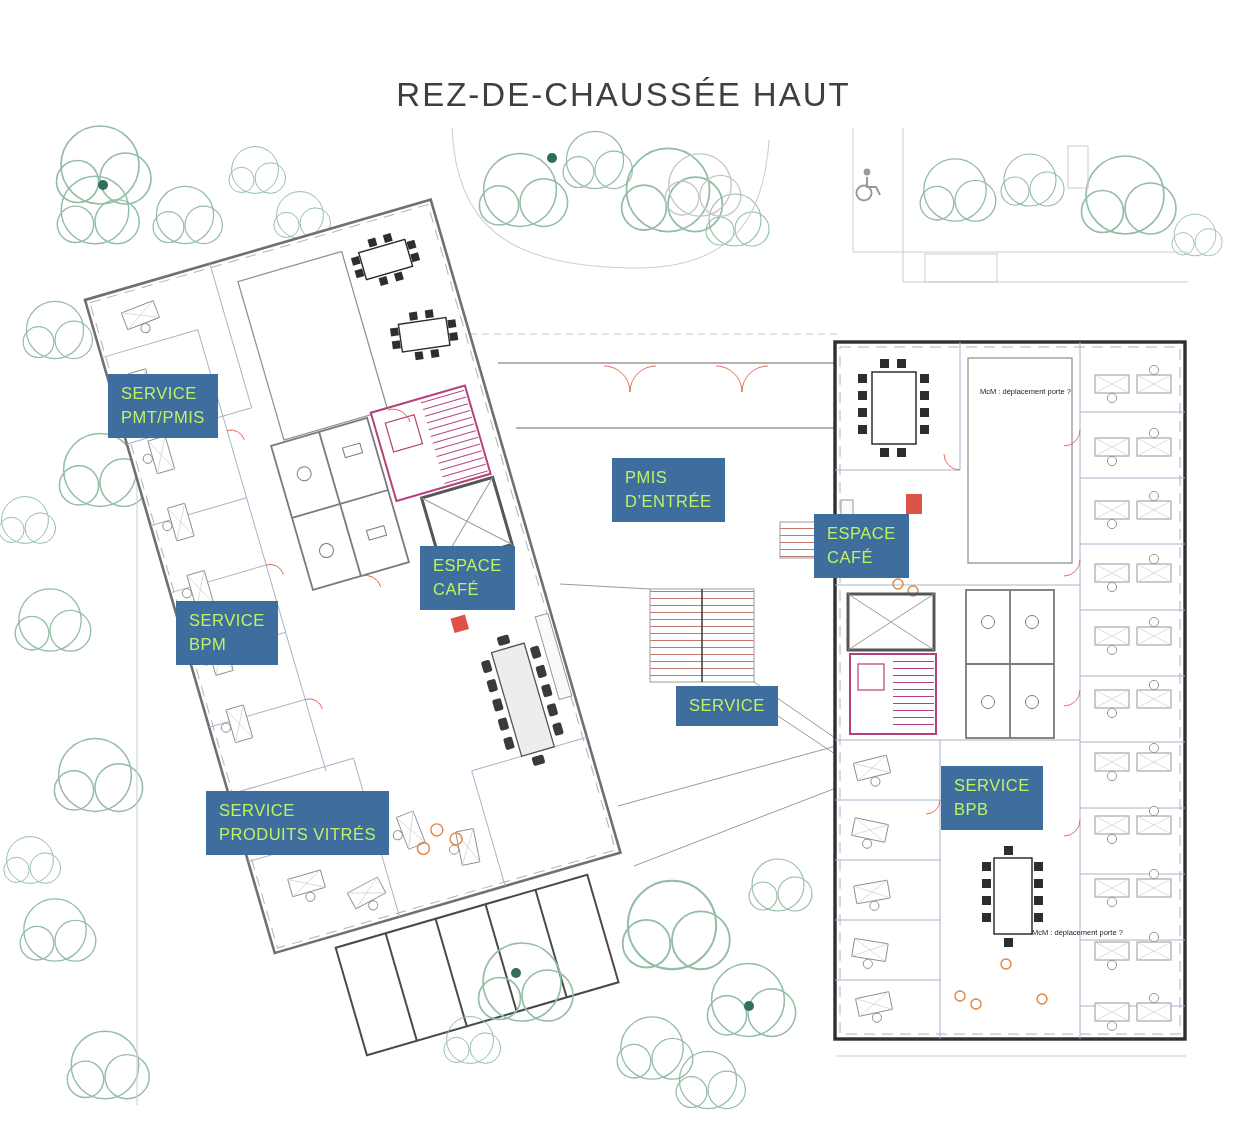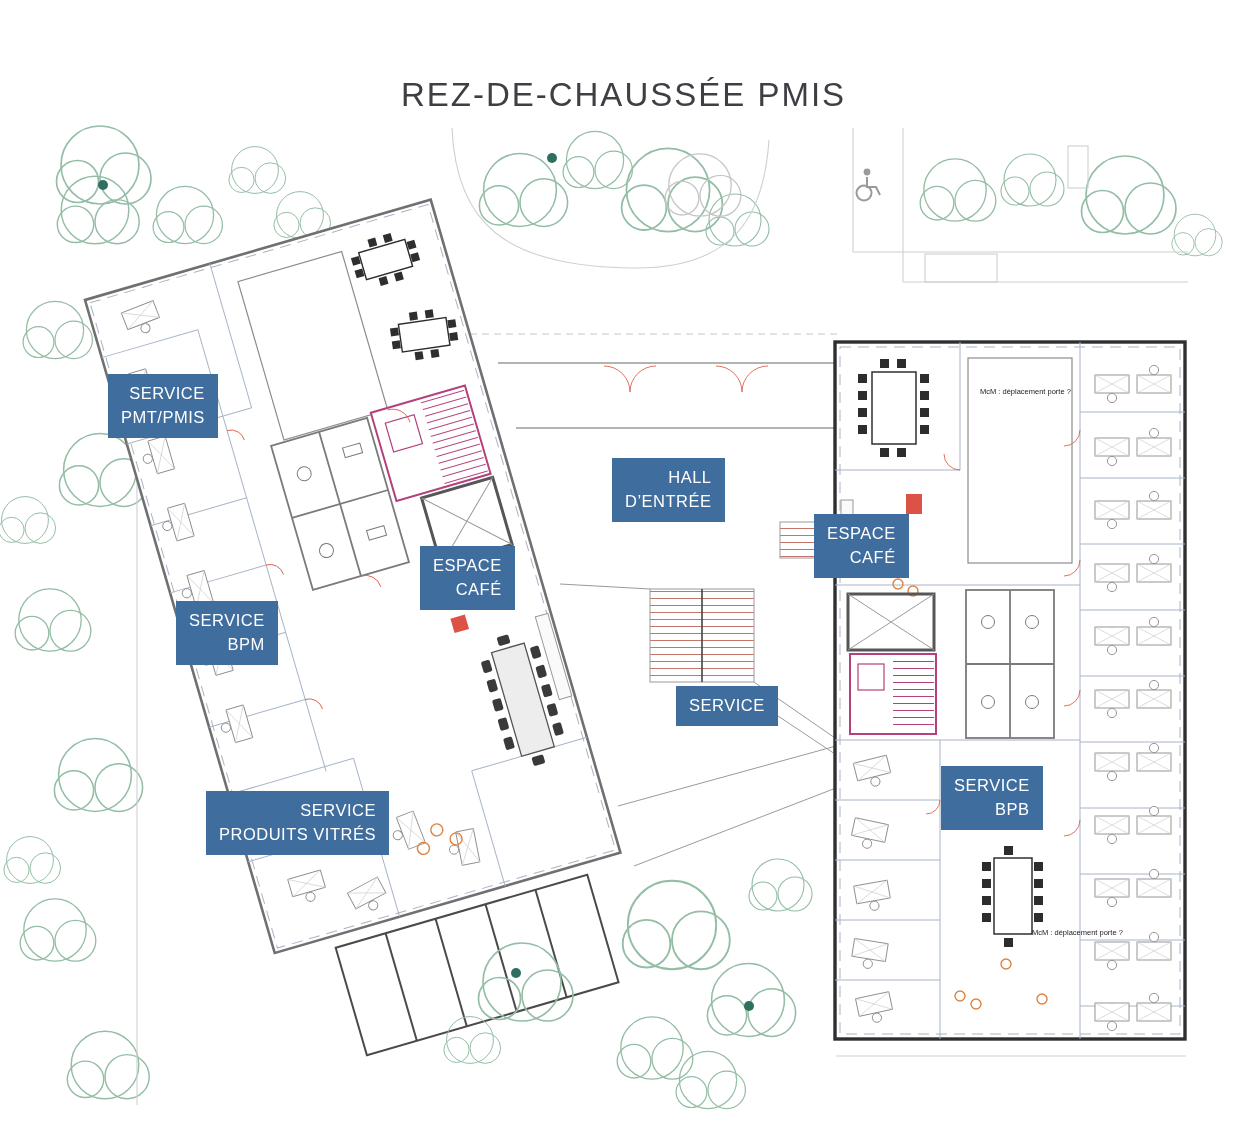--- a/index.html
+++ b/index.html
@@ -1,23 +1,23 @@
 <!DOCTYPE html>
 <html style="--label-bg: #3e6d9e; --title-color: #3e3e44; --stair-accent: #b5407c; --door-accent: #e0614d; --tree-green: #93bda4; --dot-teal: #2f6f5f; --wall-dark: #2f2f2f; --partition-blue: #a6b4c9; --orange-accent: #e0823f;"><head>
 <meta charset="utf-8">
 <style>
   html,body{margin:0;padding:0;background:#fff;}
   .stage{position:relative;width:1247px;height:1123px;background:#fff;overflow:hidden;
          font-family:"Liberation Sans",sans-serif;}
   .title{position:absolute;top:76px;left:0;right:0;margin:0;text-align:center;
          font-size:33px;font-weight:500;letter-spacing:2px;
          color:var(--title-color,#3e3e44);}
-  .label{position:absolute;background:var(--label-bg,#3e6d9e);color:#ffffff;
+  .label{position:absolute;background:var(--label-bg,#3e6d9e);color:#bef264;
          font-size:16.5px;font-weight:500;letter-spacing:.5px;line-height:1.45;
-         padding:8px 13px;text-align:right;white-space:pre-line;z-index:5;}
+         padding:8px 13px;text-align:left;white-space:pre-line;z-index:5;}
   .mcm{position:absolute;font-size:7.5px;color:#222;white-space:nowrap;z-index:4;padding-left:36px;}
   svg{position:absolute;left:0;top:0;}
   .tree{color:var(--tree-green,#93bda4);}
   .dot circle{fill:var(--dot-teal,#2f6f5f);}
   .w2{stroke:#707070;stroke-width:2.6;fill:#fff;}
   .w3{stroke:var(--wall-dark,#2f2f2f);stroke-width:3.4;fill:#fff;}
   .dash{stroke:var(--partition-blue,#b9c6d6);stroke-width:1;fill:none;stroke-dasharray:11 7;}
   .part line{stroke:var(--partition-blue,#a6b4c9);stroke-width:1;}
   .thin{stroke:#8d8d8d;stroke-width:1.2;fill:#fff;}
   .door path{stroke:var(--door-accent,#e0614d);stroke-width:.9;fill:none;}
@@ -344,25 +344,25 @@
   <circle cx="749" cy="1006" r="5"></circle>
 </g>
 
 <g stroke="#9a9a9a" fill="none" stroke-width="2">
   <circle cx="867" cy="172" r="3.4" fill="#9a9a9a" stroke="none"></circle>
   <path d="M867,177 v10 h9 l4,8"></path>
   <circle cx="864" cy="193" r="7.5"></circle>
 </g>
 </svg>
 
-<h1 class="title">REZ-DE-CHAUSSÉE PMIS</h1>
+<h1 class="title">REZ-DE-CHAUSSÉE HAUT</h1>
 
 <div class="label" style="left:108px;top:374px;">SERVICE
 PMT/PMIS</div>
-<div class="label" style="left:612px;top:458px;">HALL
+<div class="label" style="left:612px;top:458px;">PMIS
 D’ENTRÉE</div>
 <div class="label" style="left:814px;top:514px;">ESPACE
 CAFÉ</div>
 <div class="label" style="left:420px;top:546px;">ESPACE
 CAFÉ</div>
 <div class="label" style="left:176px;top:601px;">SERVICE
 BPM</div>
 <div class="label" style="left:676px;top:686px;">SERVICE</div>
 <div class="label" style="left:206px;top:791px;">SERVICE
 PRODUITS VITRÉS</div>

